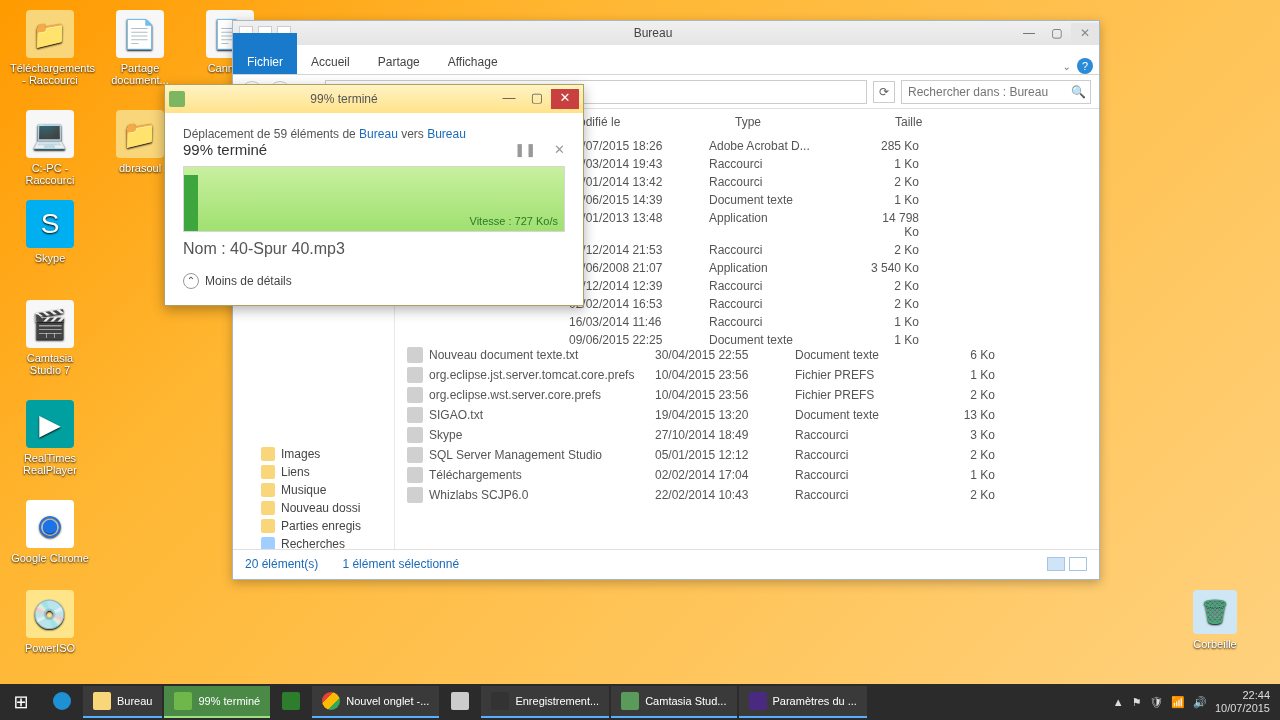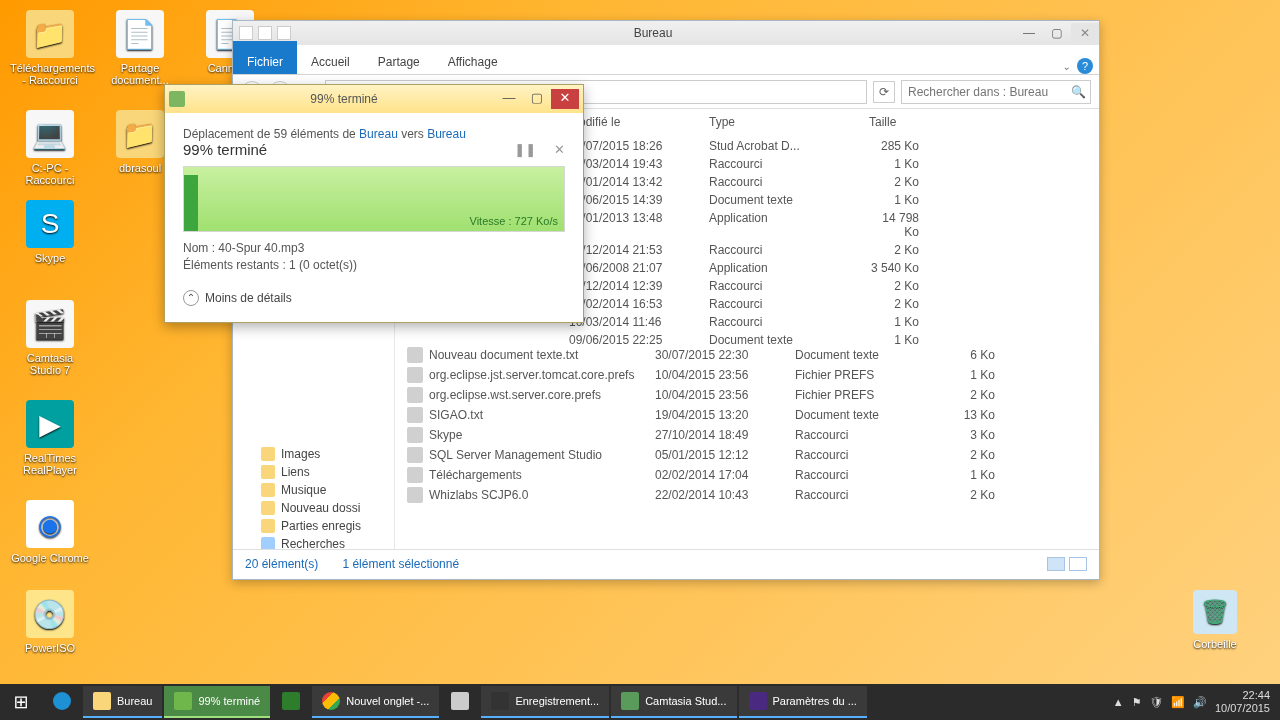--- a/index.html
+++ b/index.html
@@ -17,41 +17,41 @@
   
   .explorer { position:absolute; left:232px; top:20px; width:868px; height:560px; background:#fff; border:1px solid #a9b6c4; box-shadow:0 3px 10px rgba(0,0,0,.25); }
   .titlebar{height:24px;background:linear-gradient(#f0f0f0,#e4e4e4);display:flex;align-items:center;padding-left:6px;}
   .titlebar .qat{display:flex;gap:5px;}
   .titlebar .qat div{width:14px;height:14px;background:#fff;border:1px solid #ccc;}
   .titlebar .title{flex:1;text-align:center;font-size:12px;color:#444;}
   .titlebar .ctrls{display:flex;}
   .titlebar .ctrls div{width:28px;height:20px;text-align:center;line-height:20px;color:#666;}
   .titlebar .ctrls div:last-child{background:#e5e5e5;color:#888;}
   .ribbon{height:30px;border-bottom:1px solid #d5d5d5;display:flex;align-items:flex-end;}
-  .ribbon .tab{padding:14px 14px 5px;font-size:12px;color:#444;}
+  .ribbon .tab{padding:22px 14px 5px;font-size:12px;color:#444;}
   .ribbon .tab.fichier{background:#1979ca;color:#fff;}
   .ribbon .help{margin-left:auto;margin-right:6px;display:flex;align-items:center;gap:6px;}
   .ribbon .help .chev{font-size:10px;color:#777;}
   .ribbon .help .q{width:16px;height:16px;border-radius:8px;background:#2a8cd8;color:#fff;text-align:center;line-height:16px;font-size:11px;}
   .addr{height:34px;display:flex;align-items:center;gap:6px;padding:0 8px;border-bottom:1px solid #e0e0e0;}
   .addr .navbtn{width:22px;height:22px;border:1px solid #ccc;border-radius:11px;text-align:center;line-height:20px;color:#888;}
   .addr .bread{flex:1;height:24px;border:1px solid #ccc;display:flex;align-items:center;padding:0 6px;gap:6px;color:#555;}
   .addr .refresh{width:22px;height:22px;border:1px solid #ccc;text-align:center;line-height:20px;color:#666;}
   .addr .search{width:190px;height:24px;border:1px solid #ccc;padding:0 20px 0 6px;font-size:12px;color:#999;position:relative;}
   .addr .searchwrap{position:relative;}
   .addr .mag{position:absolute;right:5px;top:5px;font-size:12px;color:#888;}
   .cols{display:flex;height:440px;}
   .nav{width:162px;border-right:1px solid #e8e8e8;overflow:hidden;padding-top:6px;}
   .nav-spacer{height:330px;}
   .nav .item{display:flex;align-items:center;gap:6px;padding:2px 6px 2px 28px;color:#444;font-size:12px;white-space:nowrap;overflow:hidden;}
   .nav .item .fi{width:14px;height:14px;background:#f9d679;border-radius:2px;}
   .nav .item.search .fi{background:#a0cfff;}
   .list{flex:1;position:relative;overflow:hidden;}
   .list .hdr{position:absolute;top:0;right:0;display:flex;font-size:12px;color:#555;padding:6px 40px 6px 0;width:530px;}
-  .list .hdr .c1{width:140px;} .list .hdr .c2{width:160px;} .list .hdr .c3{width:100px;text-align:left;padding-right:50px;}
+  .list .hdr .c1{width:140px;} .list .hdr .c2{width:160px;margin-left:26px;} .list .hdr .c3{width:100px;text-align:left;padding-right:50px;}
   .rows-top{position:absolute;top:28px;right:0;width:530px;}
   .rows-top .row{display:flex;font-size:12px;color:#555;padding:2px 40px 2px 0;}
   .rows-top .row .c1{width:140px;} .rows-top .row .c2{width:160px;} .rows-top .row .c3{width:100px;text-align:right;padding-right:50px;}
   .rows-bot{position:absolute;top:236px;left:0;right:0;padding-left:12px;}
   .rows-bot .row{display:flex;align-items:center;font-size:12px;color:#555;padding:2px 0;}
   .rows-bot .row .ic{width:16px;height:16px;margin-right:6px;background:#d0d0d0;border-radius:2px;}
   .rows-bot .row .nm{width:226px;white-space:nowrap;overflow:hidden;text-overflow:ellipsis;}
   .rows-bot .row .c1{width:140px;} .rows-bot .row .c2{width:120px;} .rows-bot .row .c3{width:80px;text-align:right;}
   .status{height:28px;border-top:1px solid #e0e0e0;display:flex;align-items:center;padding:0 12px;font-size:12px;color:#1a6ab8;gap:24px;}
   .status .views{margin-left:auto;display:flex;gap:4px;}
@@ -67,21 +67,21 @@
   .fileop .tb .max{color:#555;}
   .fileop .tb .close{background:#c94040;color:#fff;}
   .fileop .body{padding:14px 18px 16px;}
   .fileop .move{font-size:12px;color:#555;margin-bottom:0;}
   .fileop .move a{color:#1a6ab8;text-decoration:none;}
   .fileop .pct{font-size:15px;color:#333;margin-bottom:8px;display:flex;align-items:center;}
   .fileop .pause{margin-left:auto;display:flex;gap:18px;color:#999;font-size:13px;}
   .fileop .graph{height:66px;border:1px solid #d6d6d6;background:linear-gradient(#c8f0a0,#a0e070);position:relative;margin-bottom:6px;overflow:hidden;}
   .fileop .graph .peak{position:absolute;left:0;bottom:0;width:14px;height:56px;background:#3da63d;}
   .fileop .graph .speed{position:absolute;right:6px;bottom:4px;font-size:11px;color:#2a7a2a;}
-  .fileop .info{font-size:12px;color:#555;line-height:17px;margin-top:8px;}
+  .fileop .info{font-size:16px;color:#555;line-height:17px;margin-top:8px;}
   .fileop .less{margin-top:16px;display:flex;align-items:center;gap:6px;font-size:12px;color:#444;}
   .fileop .less .c{width:16px;height:16px;border:1px solid #999;border-radius:9px;text-align:center;line-height:14px;font-size:10px;}
   
   .taskbar{position:absolute;left:0;right:0;bottom:0;height:36px;background:#2b2b2b;display:flex;align-items:center;color:#fff;font-size:11px;}
   .taskbar .start{width:42px;height:36px;display:flex;align-items:center;justify-content:center;font-size:18px;color:#fff;}
   .taskbar .tb-btn{height:32px;padding:0 10px;display:flex;align-items:center;gap:6px;margin:2px 1px;border-bottom:2px solid transparent;}
   .taskbar .tb-btn.open{background:#3a3a3a;border-bottom-color:#57b0ff;}
   .taskbar .tb-btn.active{background:#4a8a46;border-bottom-color:#9fe080;}
   .taskbar .tb-btn .ic{width:18px;height:18px;background:#888;border-radius:2px;}
   .taskbar .tb-btn.ie .ic{background:#1e90d4;border-radius:9px;}
@@ -181,21 +181,21 @@
     </div>
     <div class="list">
       <div class="hdr">
         <div class="c1">Modifié le</div>
         <div class="c2">Type</div>
         <div class="c3">Taille</div>
       </div>
       <div class="rows-top" id="rows-top">
           <div class="row">
             <div class="c1">08/07/2015 18:26</div>
-            <div class="c2">Stud Acrobat D...</div>
+            <div class="c2">Adobe Acrobat D...</div>
             <div class="c3">285 Ko</div>
           </div>
           <div class="row">
             <div class="c1">02/03/2014 19:43</div>
             <div class="c2">Raccourci</div>
             <div class="c3">1 Ko</div>
           </div>
           <div class="row">
             <div class="c1">15/01/2014 13:42</div>
             <div class="c2">Raccourci</div>
@@ -239,21 +239,21 @@
           <div class="row">
             <div class="c1">09/06/2015 22:25</div>
             <div class="c2">Document texte</div>
             <div class="c3">1 Ko</div>
           </div>
         </div>
       <div class="rows-bot" id="rows-bot">
           <div class="row">
             <div class="ic"></div>
             <div class="nm">Nouveau document texte.txt</div>
-            <div class="c1">30/07/2015 22:30</div>
+            <div class="c1">30/04/2015 22:55</div>
             <div class="c2">Document texte</div>
             <div class="c3">6 Ko</div>
           </div>
           <div class="row">
             <div class="ic"></div>
             <div class="nm">org.eclipse.jst.server.tomcat.core.prefs</div>
             <div class="c1">10/04/2015 23:56</div>
             <div class="c2">Fichier PREFS</div>
             <div class="c3">1 Ko</div>
           </div>
@@ -330,21 +330,20 @@
           <span>❚❚</span>
           <span>✕</span>
         </div>
     </div>
     <div class="graph">
       <div class="peak"></div>
       <div class="speed">Vitesse : 727 Ko/s</div>
     </div>
     <div class="info">
       <div>Nom :  40-Spur 40.mp3</div>
-      <div>Éléments restants :  1 (0 octet(s))</div>
     </div>
     <div class="less">
       <div class="c">⌃</div>
       <span>Moins de détails</span>
     </div>
   </div>
 </div>
 
 <div class="taskbar">
   <div class="start">⊞</div>

